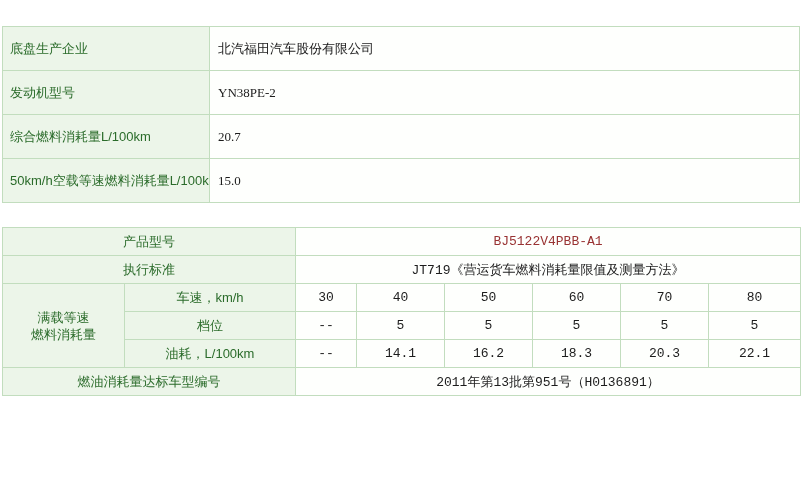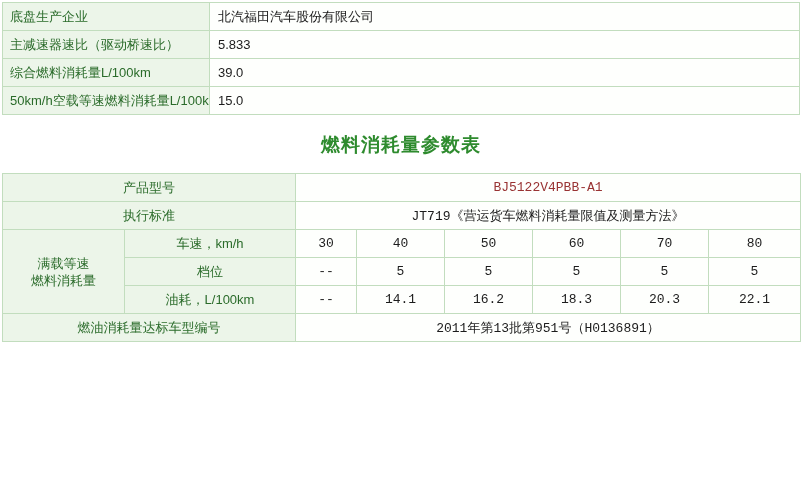--- a/index.html
+++ b/index.html
@@ -13,40 +13,41 @@
     color: #1c1c1c;
     overflow: hidden;
   }
   .page {
     padding: 2px 0 0 2px;
   }
   table {
     border-collapse: collapse;
     width: 798px;
     table-layout: fixed;
+    margin-top: 24px;
   }
   td {
     border: 1px solid #c2ddbe;
     height: 27px;
     overflow: hidden;
     white-space: nowrap;
   }
   
   .spec td.lbl {
     width: 192px;
     background: #ecf5e9;
     color: #2a6b2a;
     padding: 0 7px;
     text-align: left;
   }
   .spec td.val {
     background: #fefffd;
-    padding: 0 8px;
+    padding: 8px 8px;
     text-align: left;
-    font-family: Liberation Sans, sans-serif;
+    font-family: Liberation Serif, serif;
   }
   
   .title {
     width: 798px;
     margin: 17px 0 15px 0;
     text-align: center;
     font-size: 19px;
     font-weight: bold;
     color: #2e8b2e;
     letter-spacing: 1px;
@@ -76,35 +77,34 @@
 
 <div class="page">
 
   <table class="spec">
     <tbody>
       <tr>
         <td class="lbl">底盘生产企业</td>
         <td class="val">北汽福田汽车股份有限公司</td>
       </tr>
       <tr>
-        <td class="lbl">主减速器速比（驱动桥速比）</td>
-        <td class="val">5.833</td>
+        <td class="lbl">发动机型号</td>
+        <td class="val">YN38PE-2</td>
       </tr>
       <tr>
         <td class="lbl">综合燃料消耗量L/100km</td>
-        <td class="val">39.0</td>
+        <td class="val">20.7</td>
       </tr>
       <tr>
         <td class="lbl">50km/h空载等速燃料消耗量L/100km</td>
         <td class="val">15.0</td>
       </tr>
     </tbody>
   </table>
 
-  <div class="title">燃料消耗量参数表</div>
 
   <table class="fuel">
     <colgroup>
       <col style="width:122px">
       <col style="width:171px">
       <col style="width:61px">
       <col style="width:88px">
       <col style="width:88px">
       <col style="width:88px">
       <col style="width:88px">

